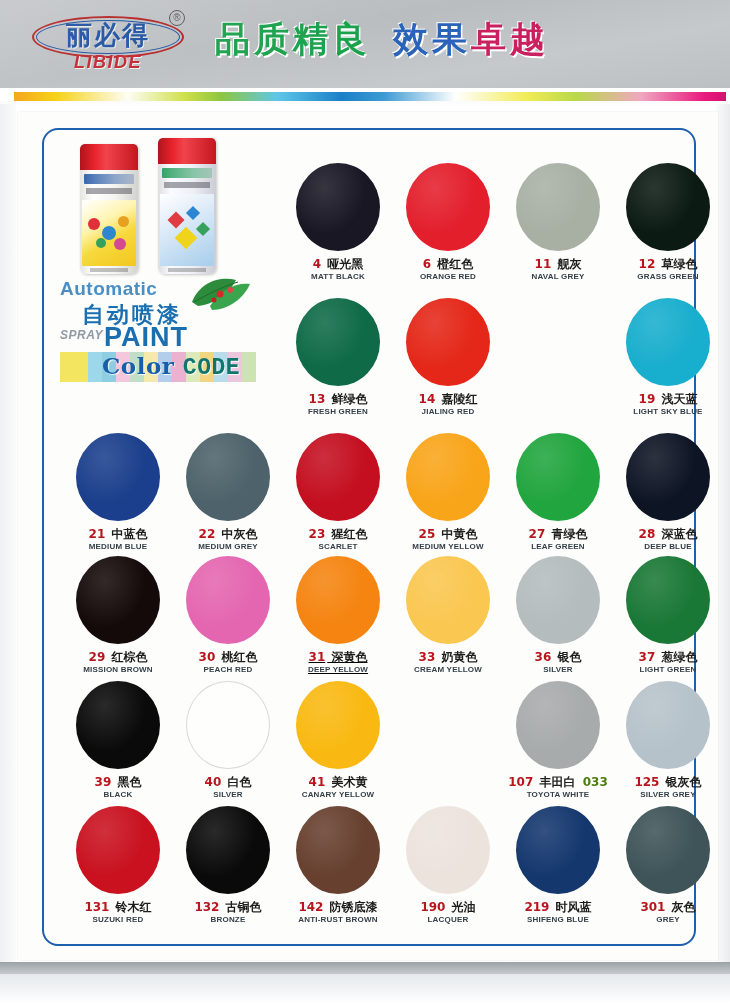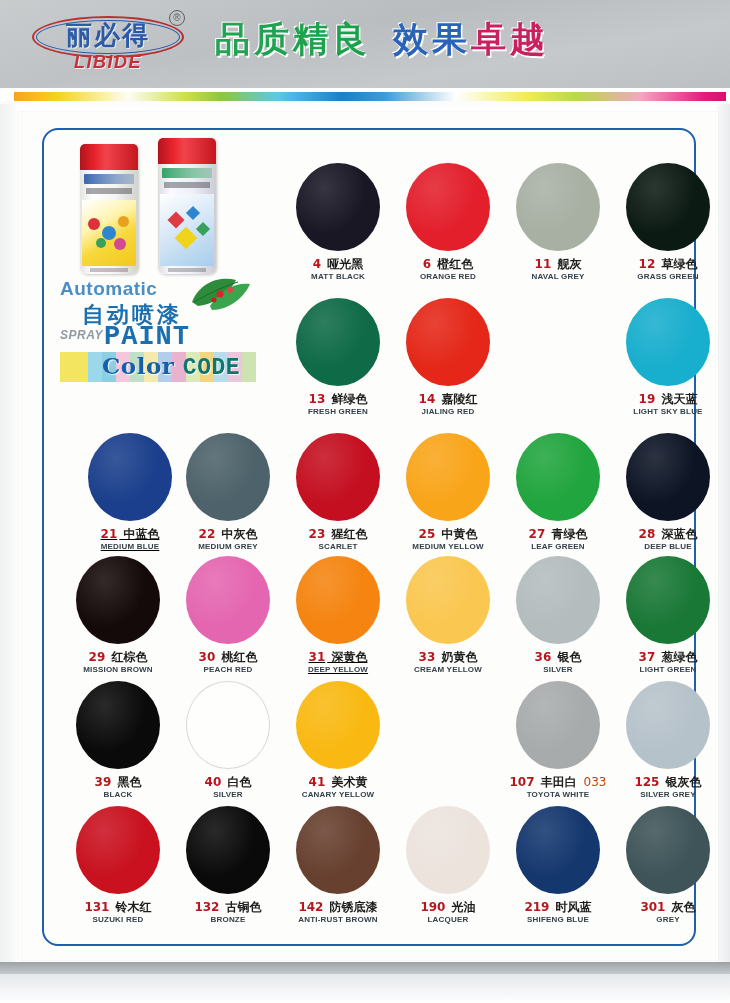--- a/index.html
+++ b/index.html
@@ -231,21 +231,21 @@
   }
   #pw-spray {
     position: absolute; left: 2px; top: 50px;
     font-size: 12px; font-weight: bold;
     font-style: italic;
     color: #8f9aa6;
     letter-spacing: 0.5px;
   }
   #pw-paint {
     position: absolute; left: 46px; top: 44px;
-    font-family: Liberation Mono, monospace;
+    font-family: Liberation Sans, sans-serif;
     font-size: 27px; font-weight: bold;
     color: #1a6fb0;
     letter-spacing: 1px;
     text-shadow: 1px 1px 0 #fff;
   }
   #pw-swatchstrip {
     position: absolute; left: 2px; top: 74px;
     width: 196px; height: 30px;
     display: flex;
     opacity: 0.88;
@@ -293,21 +293,21 @@
   .swatch-label-cn {
     margin-top: 6px;
     font-family: "DejaVu Sans", sans-serif;
     font-size: 12px;
     font-weight: bold;
     color: #1d1d1d;
     white-space: nowrap;
     line-height: 14px;
   }
   .swatch-label-cn .code { color: #b8161f; margin-right: 2px; }
-  .swatch-label-cn .extra { color: #c2410c; margin-left: 3px; font-weight: normal; }
+  .swatch-label-cn .extra { color: #4d7c0f; margin-left: 3px; font-weight: bold; }
   .swatch-label-en {
     margin-top: 1px;
     font-size: 8px;
     font-weight: bold;
     color: #35404a;
     letter-spacing: 0.2px;
     white-space: nowrap;
     line-height: 10px;
   }
 
@@ -456,21 +456,21 @@
       <div class="swatch-cell" style="left: 352px; top: 170px;">
         <div class="swatch-disc" style="background: rgb(228, 39, 24);"></div>
         <div class="swatch-label-cn"><span class="code">14</span><span> 嘉陵红</span></div>
         <div class="swatch-label-en">JIALING RED</div>
       </div>
       <div class="swatch-cell" style="left: 572px; top: 170px;">
         <div class="swatch-disc" style="background: rgb(24, 174, 205);"></div>
         <div class="swatch-label-cn"><span class="code">19</span><span> 浅天蓝</span></div>
         <div class="swatch-label-en">LIGHT SKY BLUE</div>
       </div>
-      <div class="swatch-cell" style="left: 34px; top: 305px; text-decoration: underline;">
+      <div class="swatch-cell" style="left: 22px; top: 305px;">
         <div class="swatch-disc" style="background: rgb(27, 63, 140);"></div>
         <div class="swatch-label-cn"><span class="code">21</span><span> 中蓝色</span></div>
         <div class="swatch-label-en">MEDIUM BLUE</div>
       </div>
       <div class="swatch-cell" style="left: 132px; top: 305px;">
         <div class="swatch-disc" style="background: rgb(77, 98, 106);"></div>
         <div class="swatch-label-cn"><span class="code">22</span><span> 中灰色</span></div>
         <div class="swatch-label-en">MEDIUM GREY</div>
       </div>
       <div class="swatch-cell" style="left: 242px; top: 305px;">

